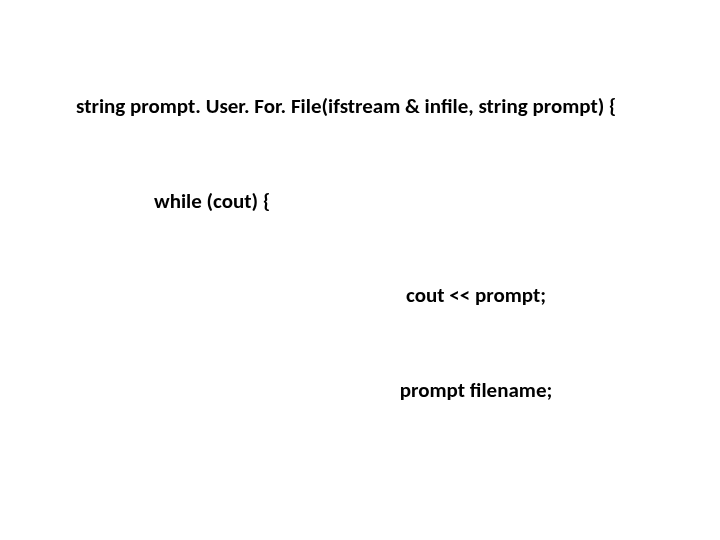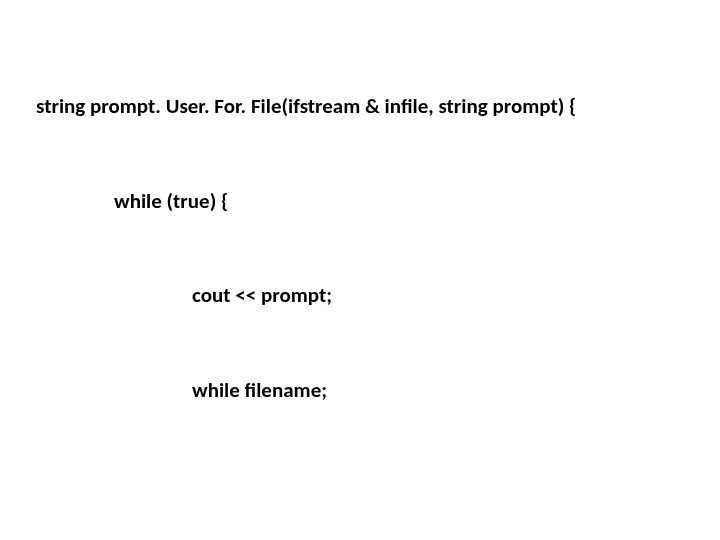--- a/index.html
+++ b/index.html
@@ -10,32 +10,32 @@
       font-family: Calibri, "Segoe UI", Arial, sans-serif;
       font-weight: bold;
       font-size: 21px;
       color: #000000;
       padding: 28px 0 0 36px;
       line-height: 1.5;
     }
     .code-block {
       white-space: pre;
     }
-    .line { display: block; }
+    .line { display: block; margin-left: 40px; }
     .indent-1 { padding-left: 78px; }
-    .indent-2 { padding-left: 156px; }
+    .indent-2 { padding-left: 156px; text-align: center; }
   </style>
 </head>
 <body>
 
 <div class="code-block">
   <span class="line">string prompt. User. For. File(ifstream &amp; infile, string prompt) {</span>
-  <span class="line indent-1">while (true) {</span>
+  <span class="line indent-1">while (cout) {</span>
   <span class="line indent-2">cout &lt;&lt; prompt;</span>
-  <span class="line indent-2">while filename;</span>
+  <span class="line indent-2">prompt filename;</span>
   
   
   
   
   
   
   
 </div>
 
 </body></html>

